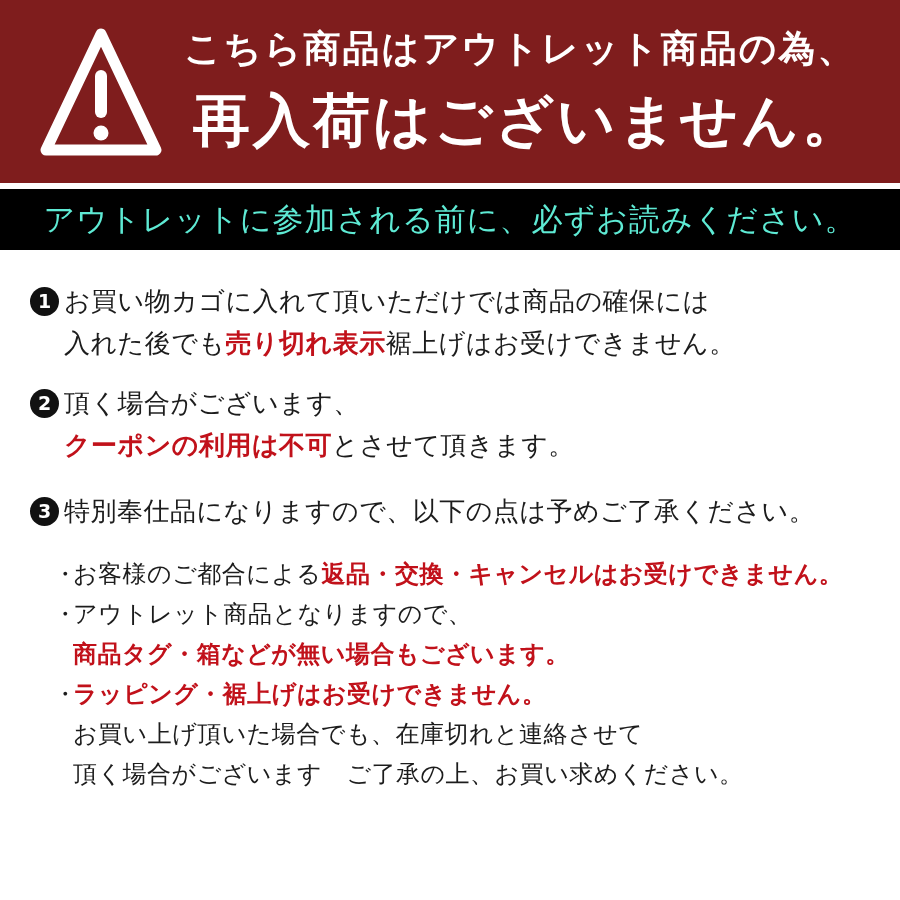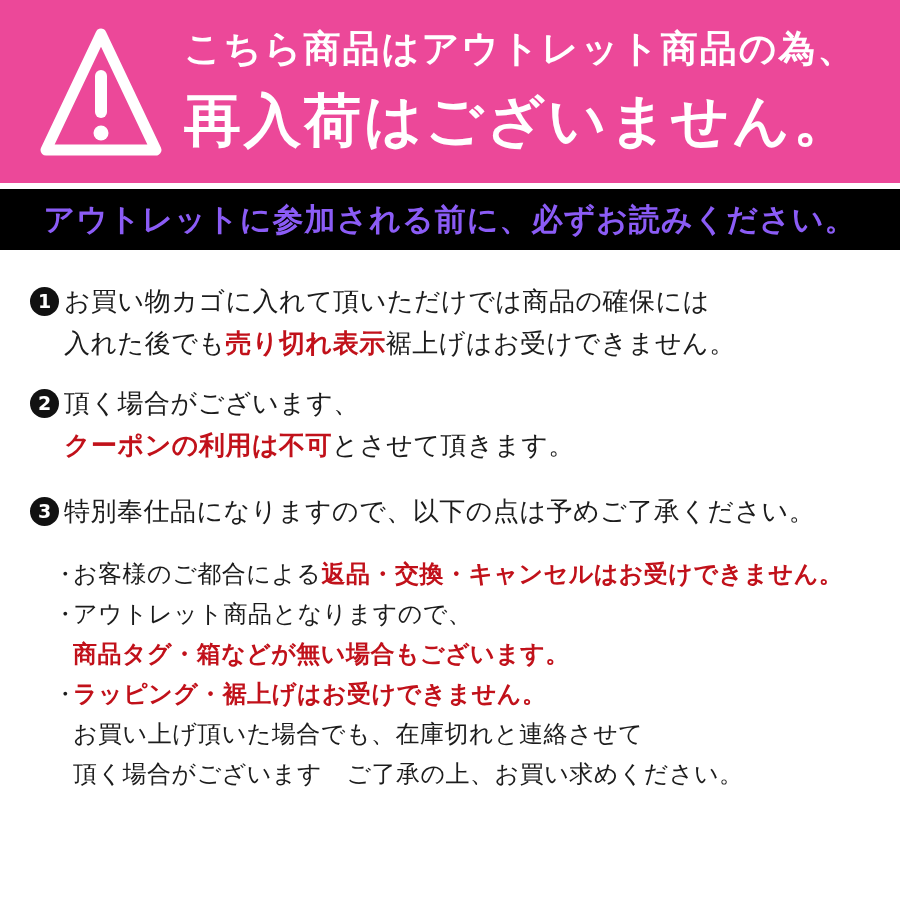--- a/index.html
+++ b/index.html
@@ -3,34 +3,34 @@
 <meta charset="utf-8">
 <style>
   html,body{margin:0;padding:0;}
   .page{
     width:900px;height:900px;background:#ffffff;overflow:hidden;
     font-family:"DejaVu Sans","Liberation Sans",sans-serif;
     position:relative;
   }
   
   .banner{
-    height:183px;background:#ec4899;display:flex;align-items:center;
+    height:183px;background:#7f1d1d;display:flex;align-items:center;
   }
   .tri{margin-left:38px;width:126px;height:136px;flex:0 0 auto;display:block;}
   .tri svg{display:block;width:100%;height:100%;}
   .banner-text{margin-left:20px;display:flex;flex-direction:column;}
   .banner-line1{color:#fff;font-weight:bold;font-size:37px;letter-spacing:2px;white-space:nowrap;}
-  .banner-line2{color:#fff;font-weight:bold;font-size:57px;letter-spacing:3px;margin-top:9px;white-space:nowrap;}
+  .banner-line2{color:#fff;font-weight:bold;font-size:57px;letter-spacing:3px;margin-top:9px;white-space:nowrap;margin-left:9px;}
   
   .gap{height:6px;background:#fff;}
   
   .subbar{
     height:61px;background:#000;display:flex;align-items:center;justify-content:center;
   }
-  .subbar-text{color:#8b5cf6;font-weight:bold;font-size:31px;letter-spacing:1px;white-space:nowrap;}
+  .subbar-text{color:#5eead4;font-weight:normal;font-size:31px;letter-spacing:1px;white-space:nowrap;}
   
   .body{padding:0 28px 0 30px;color:#1c1c1c;}
   .note{display:flex;align-items:flex-start;}
   .numcircle{
     flex:0 0 29px;width:29px;height:29px;background:#111;color:#fff;border-radius:50%;
     display:flex;align-items:center;justify-content:center;
     font-size:19px;font-weight:bold;margin-top:7px;line-height:1;
   }
   .note-text{margin-left:5px;font-size:26px;line-height:42px;letter-spacing:0.5px;}
   .line{white-space:nowrap;}

